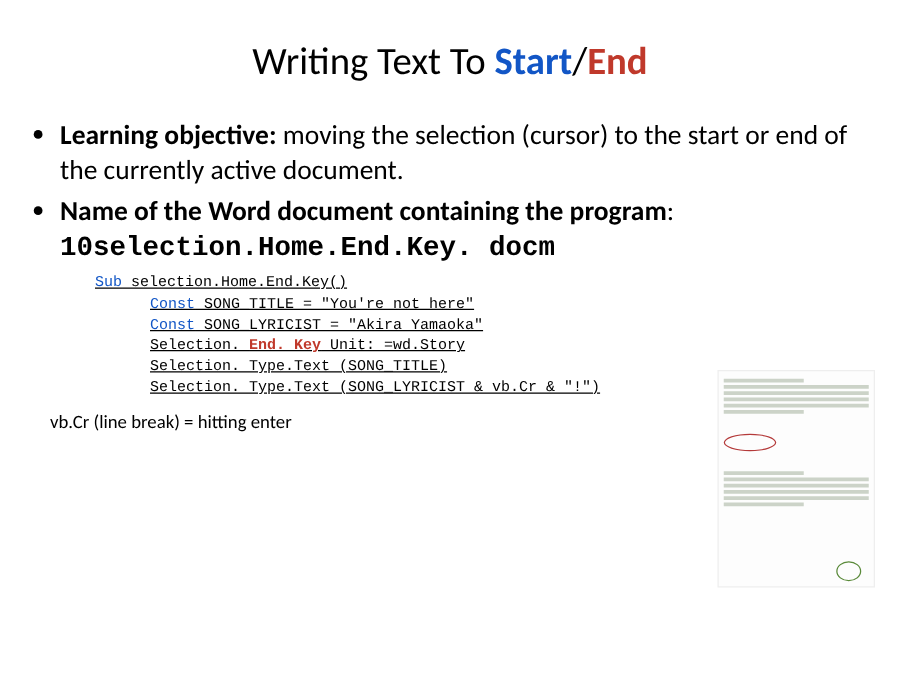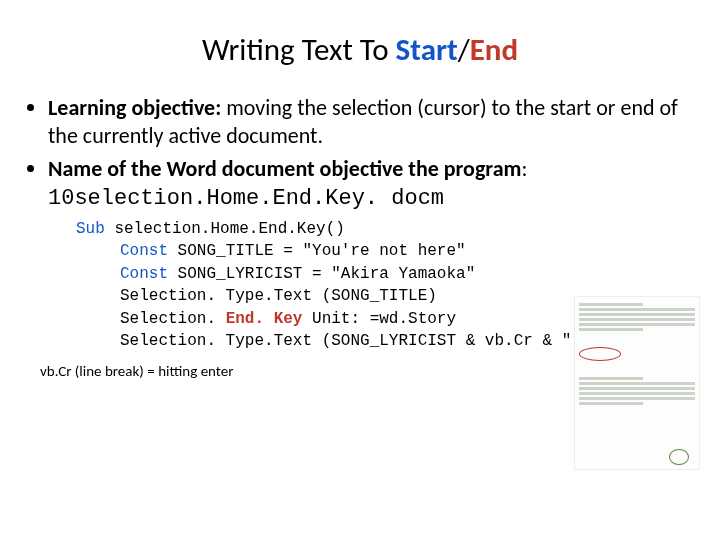--- a/index.html
+++ b/index.html
@@ -29,42 +29,43 @@
   ul.lvl1 {
     margin: 0; padding: 0 0 0 24px;
     list-style: disc;
   }
   ul.lvl1 > li {
     font-size: 22px;
     line-height: 1.25;
     margin: 0 0 6px 0;
   }
   .bold { font-weight: 700; text-align: right; }
-  .mono { font-family: "Courier New", monospace; }
+  .mono { font-family: "Courier New", monospace; font-weight: bold; }
   ul.lvl2 {
     margin: 6px 0 0 0; padding: 0 0 0 28px;
     list-style: none;
   }
   ul.lvl2 > li {
     font-size: 15px;
     line-height: 1.3;
     margin: 0 0 2px 0;
     position: relative;
   }
   ul.lvl2 > li.dash::before {
     content: "–";
     position: absolute;
     left: -18px; top: 0;
     font-size: 15px;
   }
   .codeblk {
     font-family: "Courier New", monospace;
-    font-size: 16px;
+    font-size: 12px;
     line-height: 1.4;
     margin: 2px 0 0 0;
+    text-decoration: underline;
   }
   .codeblk .kw { color: #1256c6; }
   .codeblk .homek { color: #2f7d32; font-weight: 700; }
   .codeblk .endk  { color: #c0392b; font-weight: 700; }
   .codeblk .indent { padding-left: 44px; display: block; }
   .codeblk .line { display: block; }
   .footnote {
     font-size: 15px;
     margin-top: 10px;
     padding-left: 16px;
@@ -107,31 +108,31 @@
 
   <h1 class="title">
     <span class="t1">Writing Text To </span><span class="t2">Start</span><span class="t3">/</span><span class="t4">End</span>
   </h1>
 
   <ul class="lvl1">
     <li>
       <span class="bold">Learning objective:</span><span> moving the selection (cursor) to the start or end of the currently active document.</span>
     </li>
     <li>
-      <span class="bold">Name of the Word document objective the program</span><span>: </span><br>
+      <span class="bold">Name of the Word document containing the program</span><span>: </span><br>
       <span class="mono">10selection.Home.End.Key. docm</span>
 
       <ul class="lvl2">
         <li>
           <div class="codeblk">
             <span class="line"><span class="kw">Sub</span><span> selection.Home.End.Key()</span></span>
             <span class="indent"><span class="kw">Const</span><span> SONG_TITLE = "You're not here"</span></span>
             <span class="indent"><span class="kw">Const</span><span> SONG_LYRICIST = "Akira Yamaoka"</span></span>
+            <span class="indent"><span>Selection. </span><span class="endk">End. Key</span><span> Unit: =wd.Story</span></span>
             <span class="indent">Selection. Type.Text (SONG_TITLE)</span>
-            <span class="indent"><span>Selection. </span><span class="endk">End. Key</span><span> Unit: =wd.Story</span></span>
             <span class="indent">Selection. Type.Text (SONG_LYRICIST &amp; vb.Cr &amp; "!")</span>
           </div>
         </li>
       </ul>
     </li>
   </ul>
 
   <div class="footnote">vb.Cr (line break) = hitting enter</div>
 
   <div class="thumb">

